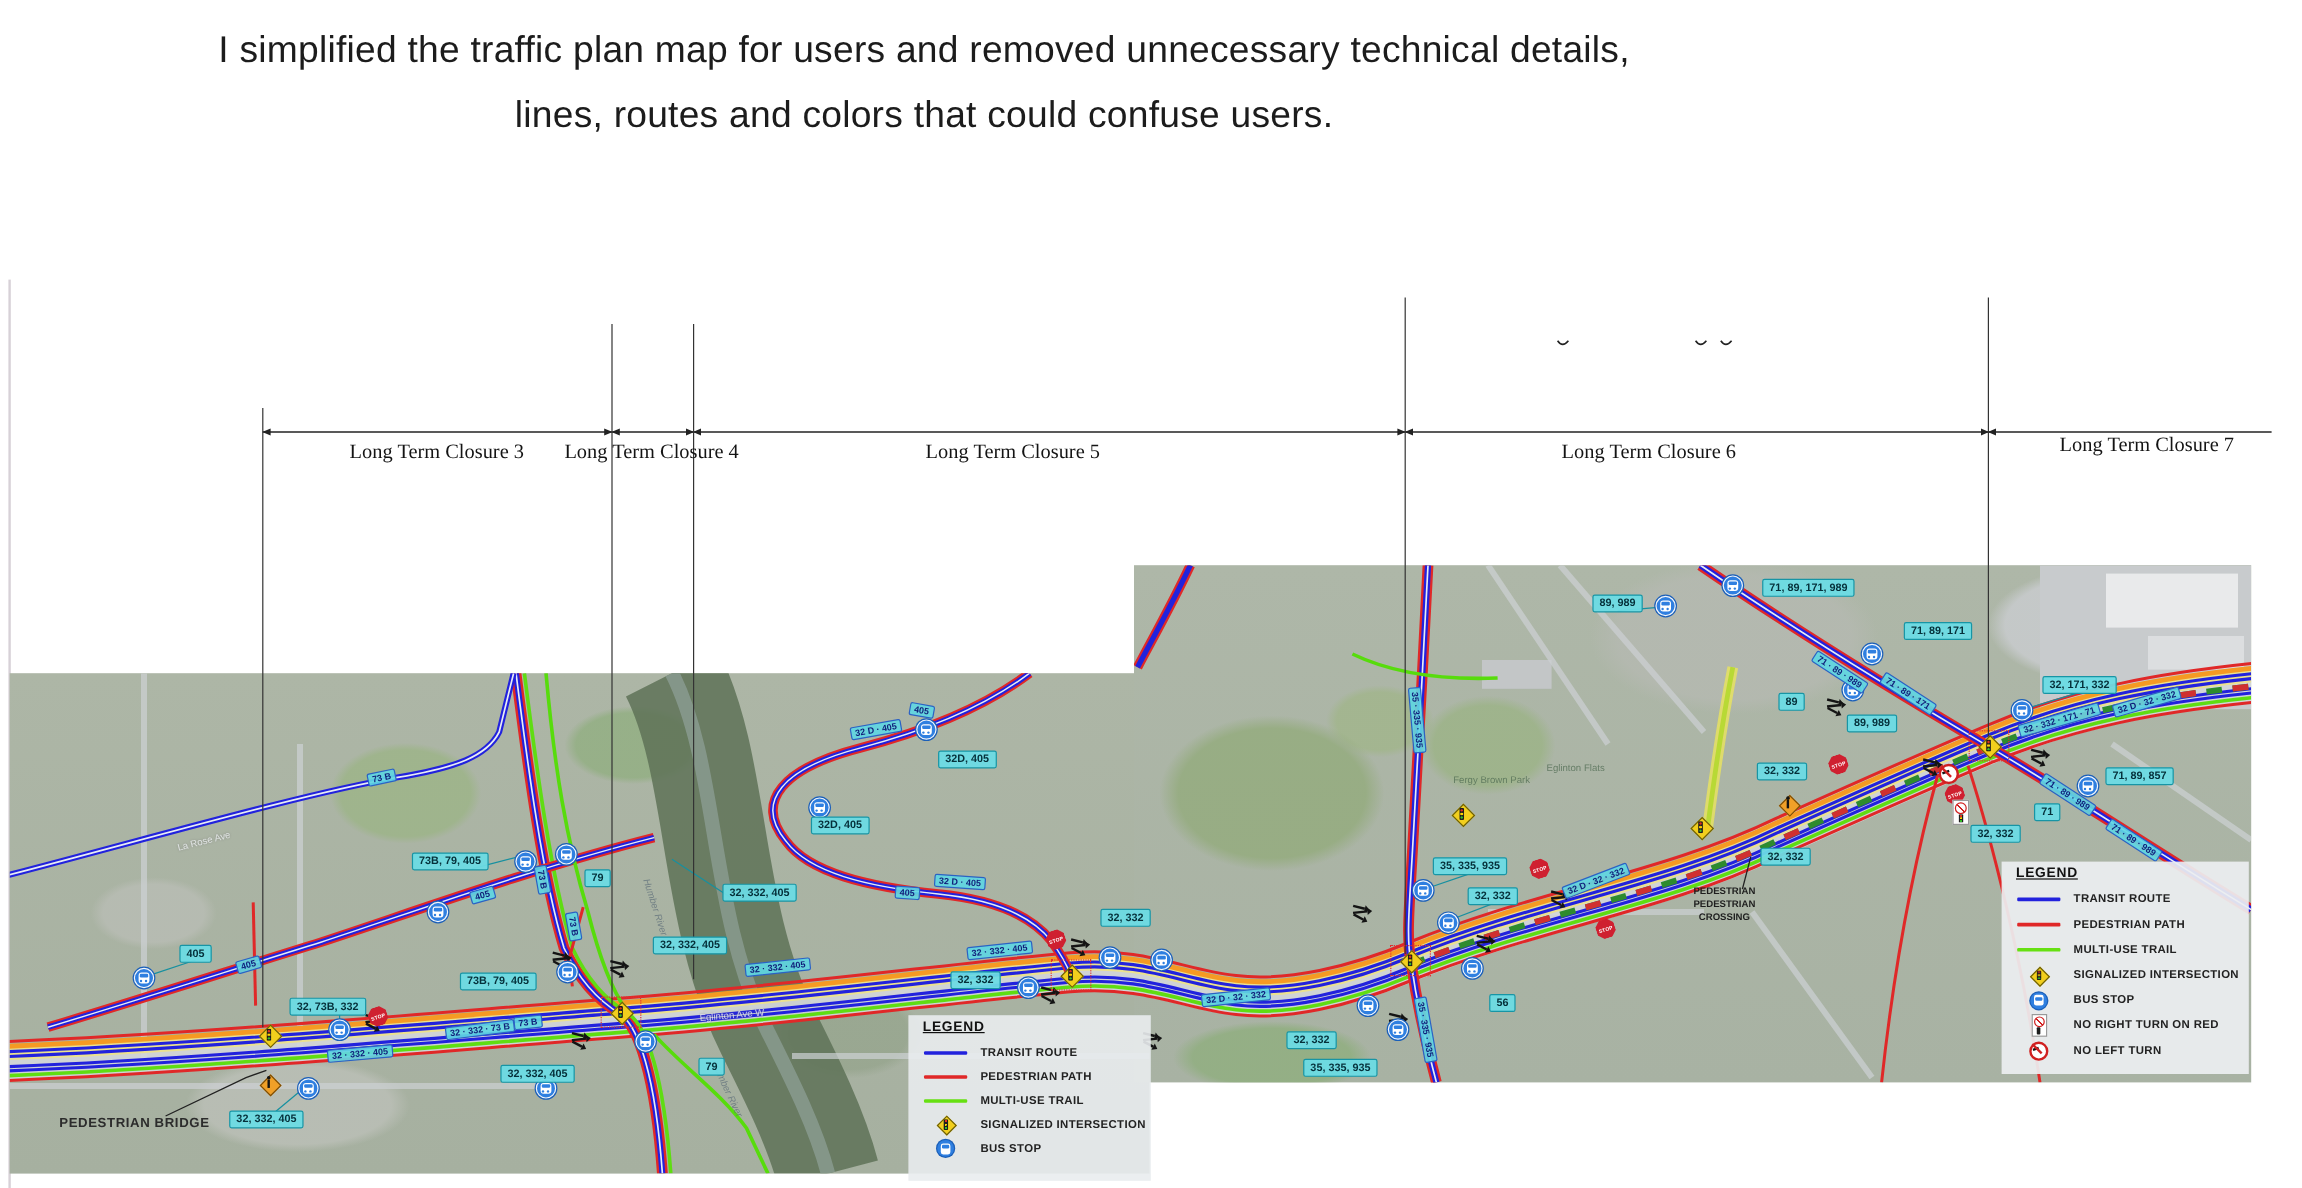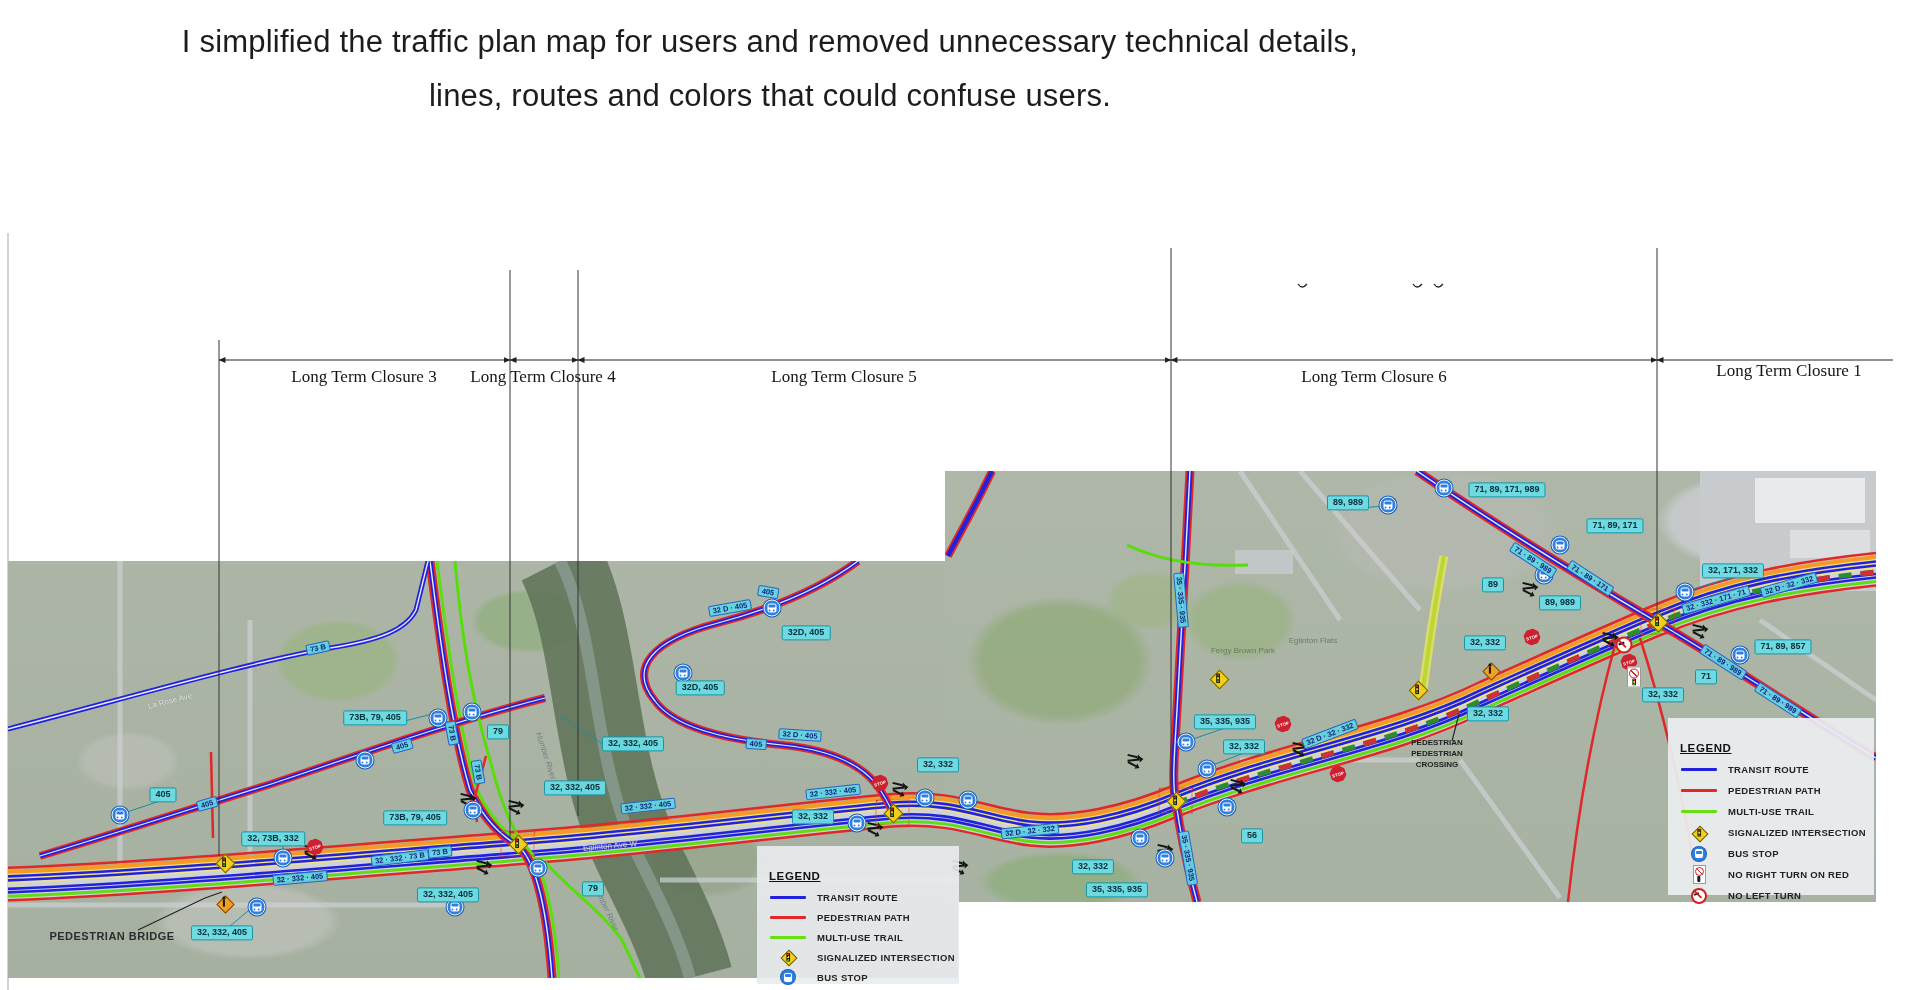--- a/index.html
+++ b/index.html
@@ -99,21 +99,21 @@
   .nlt::after{content:"";position:absolute;left:-1px;top:4.2px;width:11px;height:2px;background:#d02020;
     transform:rotate(45deg);}
   .tarrows{position:absolute;transform:translate(-50%,-50%);width:15px;}
   .tarrows i{display:block;position:relative;width:10px;height:1.8px;background:#141414;margin:2.6px 0;}
   .tarrows i::after{content:"";position:absolute;right:-4px;top:-2.1px;border-left:4.5px solid #141414;
     border-top:3px solid transparent;border-bottom:3px solid transparent;}
   .tarrows i:nth-child(1){transform:rotate(14deg);}
   .tarrows i:nth-child(2){transform:rotate(-6deg);width:12px;}
   .tarrows i:nth-child(3){transform:rotate(28deg);width:9px;}
   
-  .legend{position:absolute;padding:24px 12px 6px;box-sizing:border-box;}
+  .legend{position:absolute;padding:4px 12px 6px;box-sizing:border-box;}
   .legend-main{left:757px;top:846px;width:202px;height:138px;background:rgba(233,236,238,.9);}
   .legend-right{left:1668px;top:718px;width:206px;height:177px;background:rgba(236,238,240,.93);}
   .lg-title{font-size:11.5px;font-weight:700;letter-spacing:.6px;color:#111;
     text-decoration:underline;margin-bottom:5px;}
   .lg-row{display:flex;align-items:center;height:20px;}
   .legend-right .lg-row{height:21px;}
   .lg-sw{width:38px;display:flex;justify-content:center;align-items:center;flex:0 0 38px;margin-right:10px;}
   .lg-label{font-size:9.5px;font-weight:600;letter-spacing:.3px;color:#222;white-space:nowrap;}
   .sw-line{width:36px;height:3px;border-radius:1px;}
   .sw-signal{position:relative;width:13px;height:13px;}
@@ -577,21 +577,21 @@
       <div class="route-box" style="left: 1783px; top: 647px;"><span>71, 89, 857</span></div>
       <div class="route-box" style="left: 1706px; top: 677px;"><span>71</span></div>
       <div class="route-box" style="left: 1663px; top: 695px;"><span>32, 332</span></div>
       <div class="route-box" style="left: 1488px; top: 714px;"><span>32, 332</span></div>
     </div>
   <div>
       <div class="closure-label" style="left: 364px; top: 377px;"><span>Long Term Closure 3</span></div>
       <div class="closure-label" style="left: 543px; top: 377px;"><span>Long Term Closure 4</span></div>
       <div class="closure-label" style="left: 844px; top: 377px;"><span>Long Term Closure 5</span></div>
       <div class="closure-label" style="left: 1374px; top: 377px;"><span>Long Term Closure 6</span></div>
-      <div class="closure-label" style="left: 1789px; top: 371px;"><span>Long Term Closure 1</span></div>
+      <div class="closure-label" style="left: 1789px; top: 371px;"><span>Long Term Closure 7</span></div>
     </div>
 
   <div class="ann-bridge" style="left:112px;top:936px;font-weight:bold;">PEDESTRIAN BRIDGE</div>
   <div class="ann-cross" style="left:1437px;top:754px;">PEDESTRIAN PEDESTRIAN CROSSING</div>
 
   <div class="legend legend-main">
     <div class="lg-title">LEGEND</div>
     <div>
         <div class="lg-row">
       <span class="lg-sw">

